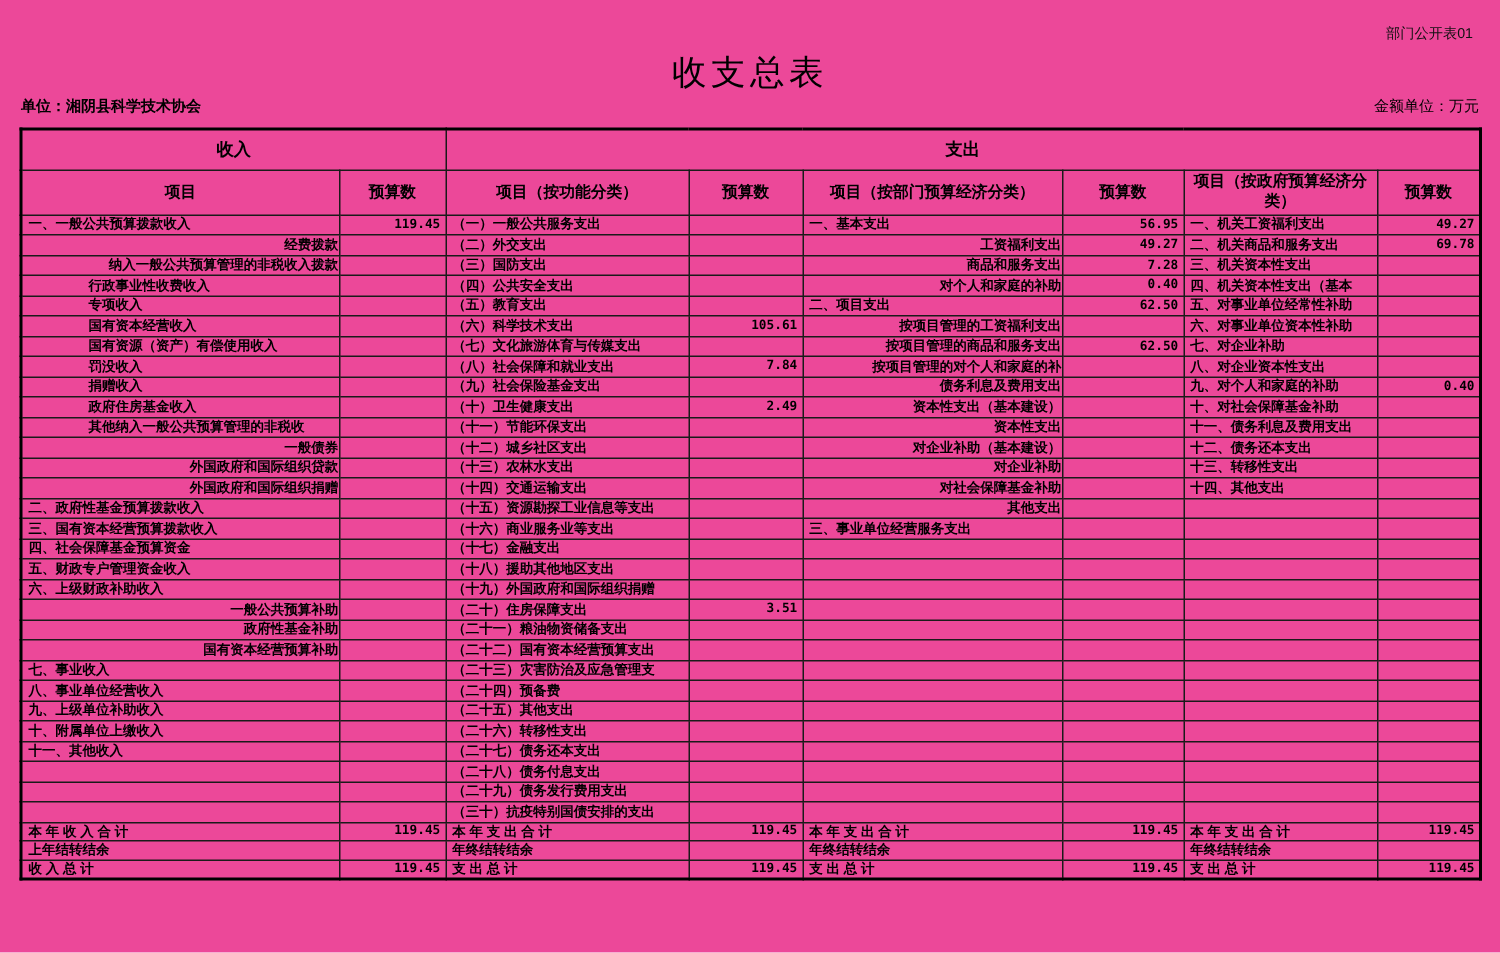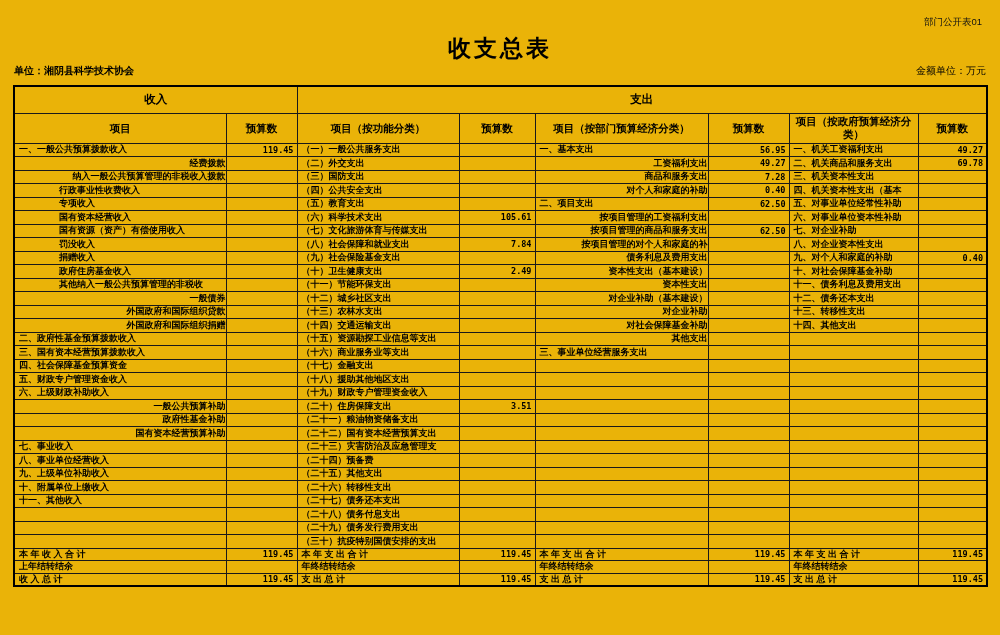--- a/index.html
+++ b/index.html
@@ -1,22 +1,22 @@
 <!DOCTYPE html>
 <html><head>
 <meta charset="utf-8">
 <style>
   * { margin:0; padding:0; box-sizing:border-box; }
   html,body { width:1000px; height:635px; background:#ffffff; }
   body { font-family:"Liberation Sans","DejaVu Sans",sans-serif; color:#000; position:relative; }
-  .page { position:absolute; inset:0; background:#eab308; }
+  .page { position:absolute; inset:0; background:#ec4899; }
 
   .corner-label { position:absolute; top:16px; right:18px; font-size:9.5px; color:#111; }
   .title { position:absolute; top:33px; left:0; width:100%; text-align:center;
-           font-size:23px; font-weight:bold; letter-spacing:3px; }
+           font-size:23px; font-weight:normal; letter-spacing:3px; }
   .meta-row { position:absolute; top:64px; left:14px; width:972px;
               display:flex; justify-content:space-between; align-items:flex-end; }
   .unit-label { font-weight:bold; font-size:10px; }
   .amount-unit-label { font-size:10px; }
 
   table.main { position:absolute; top:85px; left:13px; width:973px;
                border-collapse:collapse; table-layout:fixed;
                border:2px solid #000;padding-left:40px; }
   th,td { border:1px solid #1a1a1a; overflow:hidden; white-space:nowrap; vertical-align:middle; }
 
@@ -248,21 +248,21 @@
           <td class="lbl">（十八）援助其他地区支出</td>
           <td class="val"></td>
           <td class="lbl"></td>
           <td class="val"></td>
           <td class="lbl"></td>
           <td class="val"></td>
         </tr>
         <tr>
           <td class="lbl">六、上级财政补助收入</td>
           <td class="val"></td>
-          <td class="lbl">（十九）财政专户管理资金收入</td>
+          <td class="lbl">（十九）外国政府和国际组织捐赠</td>
           <td class="val"></td>
           <td class="lbl"></td>
           <td class="val"></td>
           <td class="lbl"></td>
           <td class="val"></td>
         </tr>
         <tr>
           <td class="lbl ind1">一般公共预算补助</td>
           <td class="val"></td>
           <td class="lbl">（二十）住房保障支出</td>

